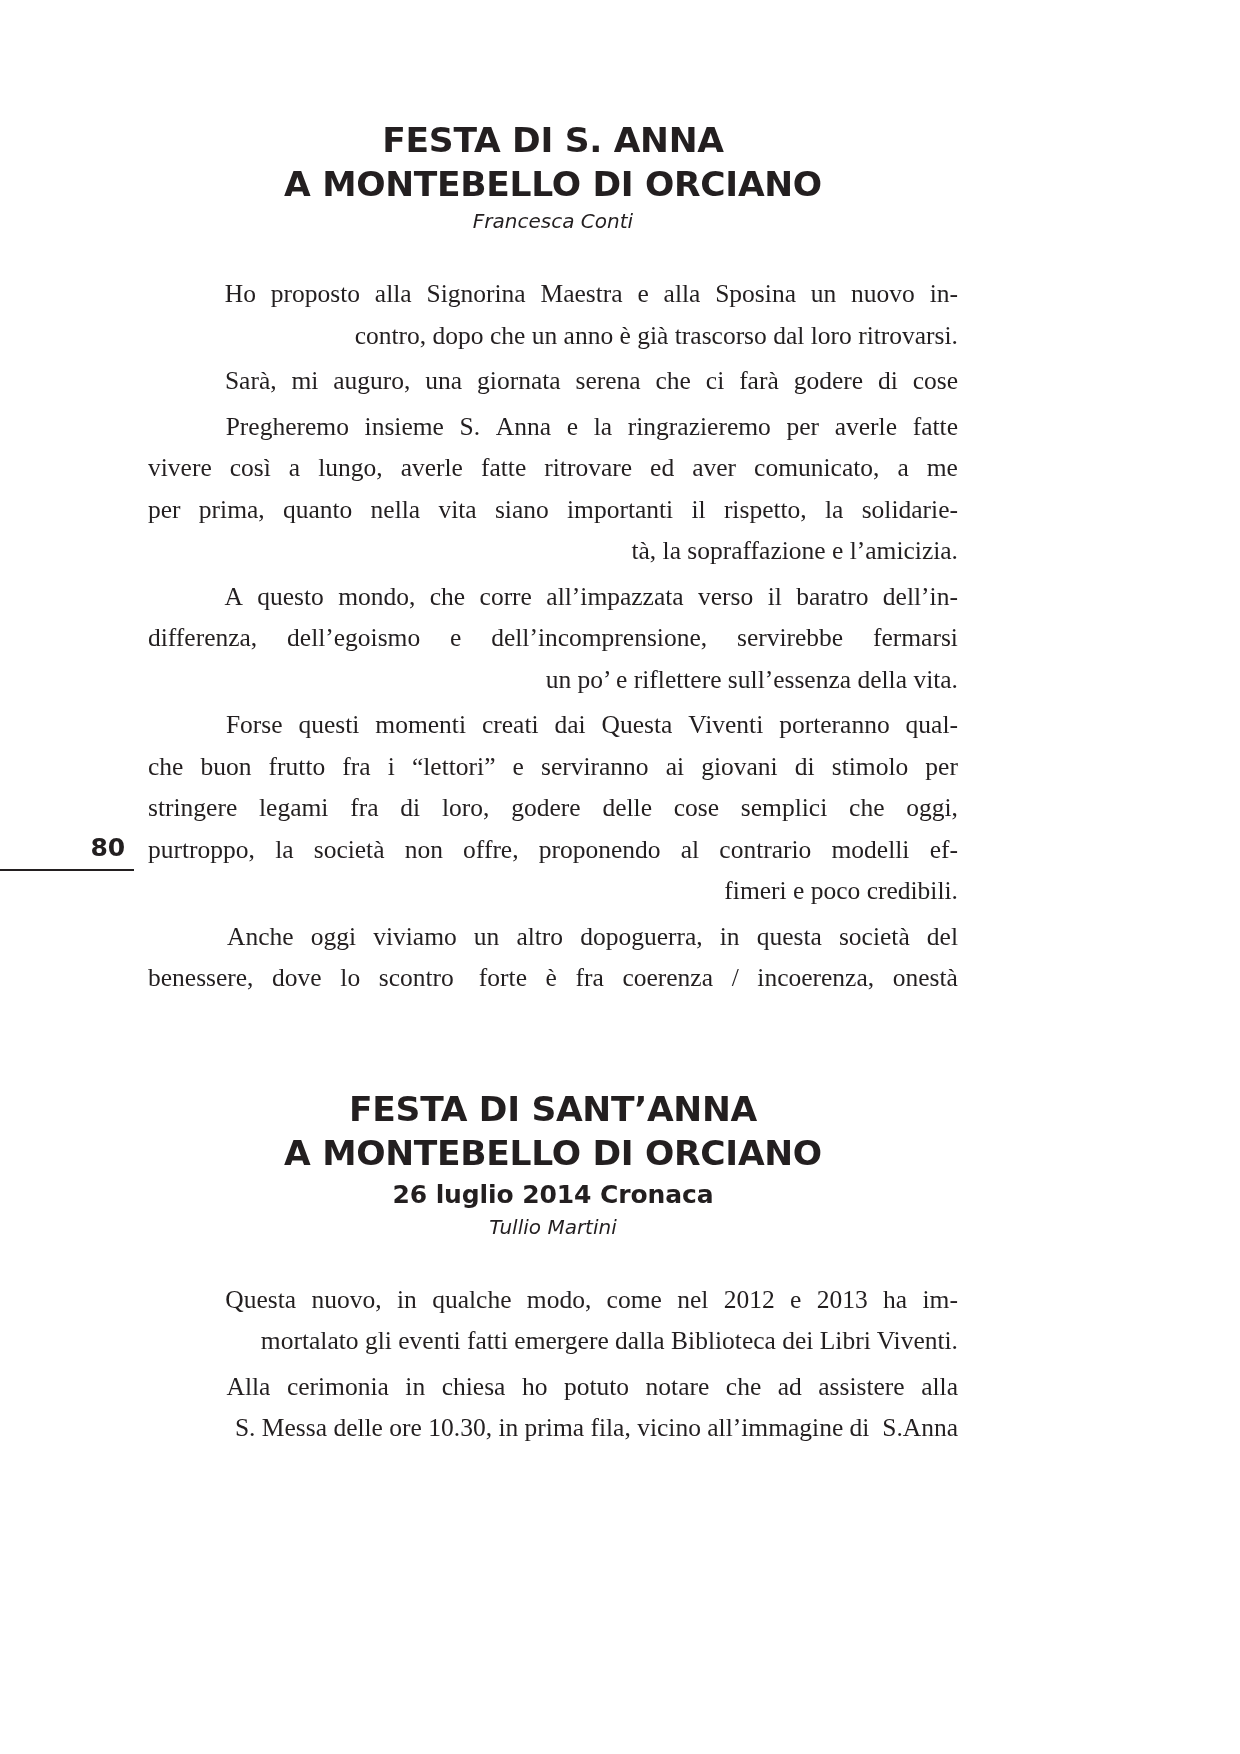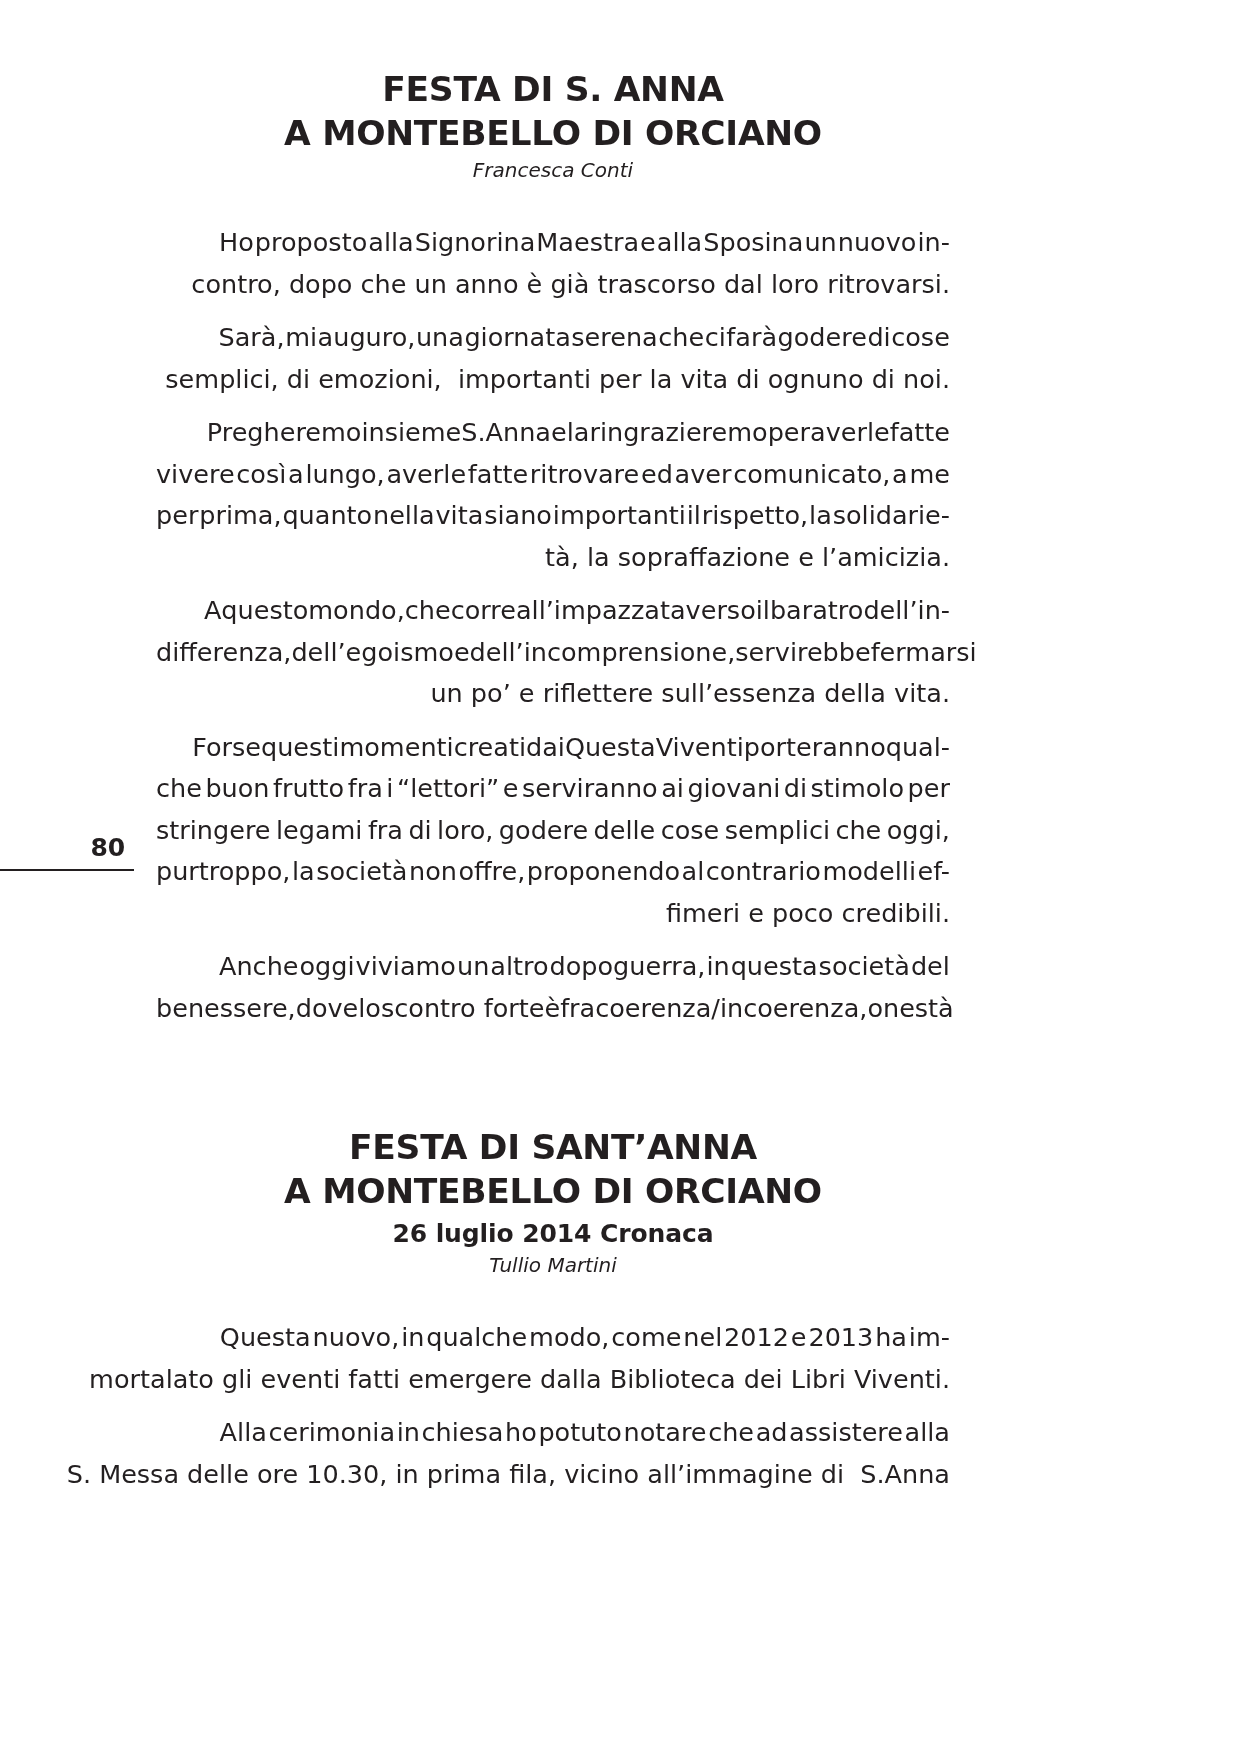--- a/index.html
+++ b/index.html
@@ -79,21 +79,22 @@
     margin-top: 2px;
   }
 
   .body {
     margin-top: 38px;
     font-size: 25.5px;
     line-height: 41.5px;
     color: #231f20;
   }
   .para {
-    margin: 12px;
+    margin: 4px;
+    font-family: Liberation Serif, serif;
   }
   
   .line {
     display: flex;
     white-space: pre;
   }
   .line.justify {
     justify-content: space-between;
   }
   .line.justify .w {
@@ -117,34 +118,33 @@
 
 <div class="page">
 
   <div class="folio-block">
     <div class="folio-number">80</div>
     <div class="folio-rule"></div>
   </div>
 
   <div class="column">
 
-    <div class="article" style="padding-top:67px;">
+    <div class="article" style="padding-top:118px;">
       <div class="heading-group">
         <div class="title-line">FESTA DI S. ANNA</div>
         <div class="title-line">A MONTEBELLO DI ORCIANO</div>
         <div class="byline-line">Francesca Conti</div>
       </div>
       <div class="body">
           <div class="para">
             <div class="line justify"><span class="indent"></span><span class="w">Ho</span><span class="w">proposto</span><span class="w">alla</span><span class="w">Signorina</span><span class="w">Maestra</span><span class="w">e</span><span class="w">alla</span><span class="w">Sposina</span><span class="w">un</span><span class="w">nuovo</span><span class="w">in-</span></div>
             <div class="line flush"><span class="w">contro, dopo che un anno è già trascorso dal loro ritrovarsi.</span></div>
           </div>
           <div class="para">
             <div class="line justify"><span class="indent"></span><span class="w">Sarà,</span><span class="w">mi</span><span class="w">auguro,</span><span class="w">una</span><span class="w">giornata</span><span class="w">serena</span><span class="w">che</span><span class="w">ci</span><span class="w">farà</span><span class="w">godere</span><span class="w">di</span><span class="w">cose</span></div>
-            <div class="line flush"><span class="w">semplici, di emozioni,  importanti per la vita di ognuno di noi.</span></div>
           </div>
           <div class="para">
             <div class="line justify"><span class="indent"></span><span class="w">Pregheremo</span><span class="w">insieme</span><span class="w">S.</span><span class="w">Anna</span><span class="w">e</span><span class="w">la</span><span class="w">ringrazieremo</span><span class="w">per</span><span class="w">averle</span><span class="w">fatte</span></div>
             <div class="line justify"><span class="w">vivere</span><span class="w">così</span><span class="w">a</span><span class="w">lungo,</span><span class="w">averle</span><span class="w">fatte</span><span class="w">ritrovare</span><span class="w">ed</span><span class="w">aver</span><span class="w">comunicato,</span><span class="w">a</span><span class="w">me</span></div>
             <div class="line justify"><span class="w">per</span><span class="w">prima,</span><span class="w">quanto</span><span class="w">nella</span><span class="w">vita</span><span class="w">siano</span><span class="w">importanti</span><span class="w">il</span><span class="w">rispetto,</span><span class="w">la</span><span class="w">solidarie-</span></div>
             <div class="line flush"><span class="w">tà, la sopraffazione e l’amicizia.</span></div>
           </div>
           <div class="para">
             <div class="line justify"><span class="indent"></span><span class="w">A</span><span class="w">questo</span><span class="w">mondo,</span><span class="w">che</span><span class="w">corre</span><span class="w">all’impazzata</span><span class="w">verso</span><span class="w">il</span><span class="w">baratro</span><span class="w">dell’in-</span></div>
             <div class="line justify"><span class="w">differenza,</span><span class="w">dell’egoismo</span><span class="w">e</span><span class="w">dell’incomprensione,</span><span class="w">servirebbe</span><span class="w">fermarsi</span></div>

